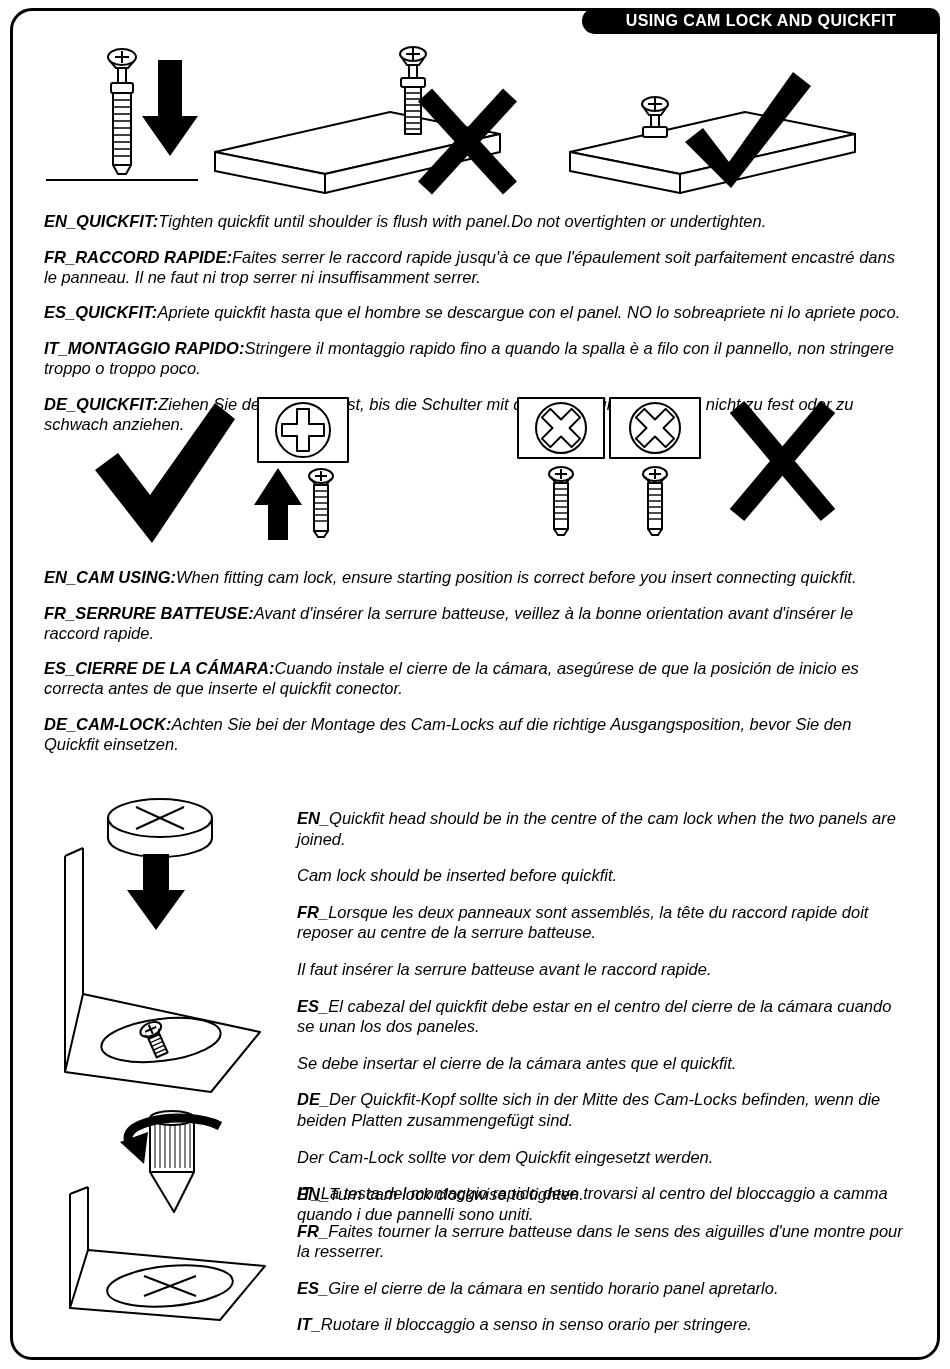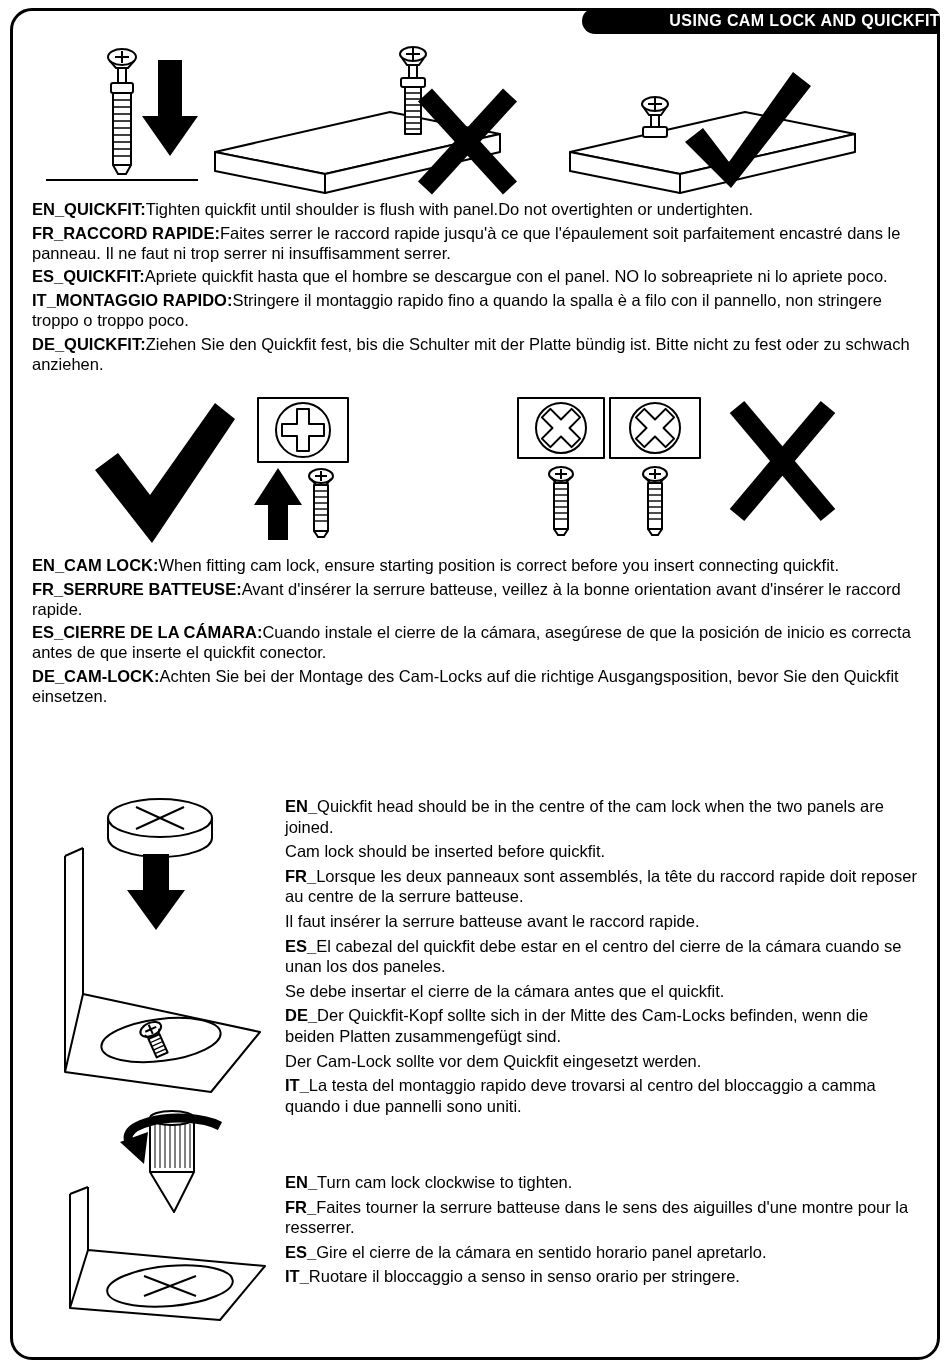--- a/index.html
+++ b/index.html
@@ -13,27 +13,27 @@
   .sheet-border {
     position: absolute; left: 10px; top: 8px;
     width: 930px; height: 1352px;
     border: 3px solid #000; border-radius: 22px;
   }
   .banner {
     position: absolute; top: 8px; right: 10px;
     width: 358px; height: 26px;
     background: #000; color: #fff;
     border-radius: 13px 10px 4px 13px;
-    display: flex; align-items: center; justify-content: flex-end;
+    display: flex; align-items: center; justify-content: center;
     font-weight: bold; font-size: 16px; letter-spacing: 0.4px;
     white-space: nowrap;
   }
   .abs { position: absolute; }
   .tb { position: absolute; font-size: 16.5px; line-height: 19.8px; }
-  .tb p { margin: 4px; }
+  .tb p { margin: 16px; font-style: italic; }
   .tb b { font-weight: bold; }
   .tb3 { line-height: 20.6px; }
   svg { display: block; }
   .ln  { stroke: #000; stroke-width: 2; fill: none; }
   .shape { fill: #ffffff; stroke: #000; stroke-width: 2; stroke-linejoin: round; }
   .solid { fill: #000; stroke: none; }
   .thick { stroke: #000; stroke-width: 19; fill: none; }
 </style>
 </head>
 <body>
@@ -181,21 +181,21 @@
     <use href="#screwdown" x="611" y="71" width="28" height="70"></use>
   </g>
 
   <g class="thick">
     <line x1="707" y1="12" x2="798" y2="120"></line>
     <line x1="798" y1="12" x2="707" y2="120"></line>
   </g>
 </svg>
 
 <div class="tb" style="left:28px; top:552px; width:893px;">
-  <p><b>EN_CAM LOCK:</b><span>When fitting cam lock, ensure starting position is correct before you insert connecting quickfit.</span></p>
+  <p><b>EN_CAM USING:</b><span>When fitting cam lock, ensure starting position is correct before you insert connecting quickfit.</span></p>
   <p><b>FR_SERRURE BATTEUSE:</b><span>Avant d'insérer la serrure batteuse, veillez à la bonne orientation avant d'insérer le raccord rapide.</span></p>
   <p><b>ES_CIERRE DE LA CÁMARA:</b><span>Cuando instale el cierre de la cámara, asegúrese de que la posición de inicio es correcta antes de que inserte el quickfit conector.</span></p>
   <p><b>DE_CAM-LOCK:</b><span>Achten Sie bei der Montage des Cam-Locks auf die richtige Ausgangsposition, bevor Sie den Quickfit einsetzen.</span></p>
 </div>
 
 <svg class="abs" style="left:55px; top:788px;" width="215" height="312" viewBox="0 0 215 312">
   <g>
     <ellipse class="shape" cx="105" cy="30" rx="52" ry="19"></ellipse>
     <line class="ln" x1="81" y1="19" x2="129" y2="41" stroke-width="5"></line>
     <line class="ln" x1="129" y1="19" x2="81" y2="41" stroke-width="5"></line>

